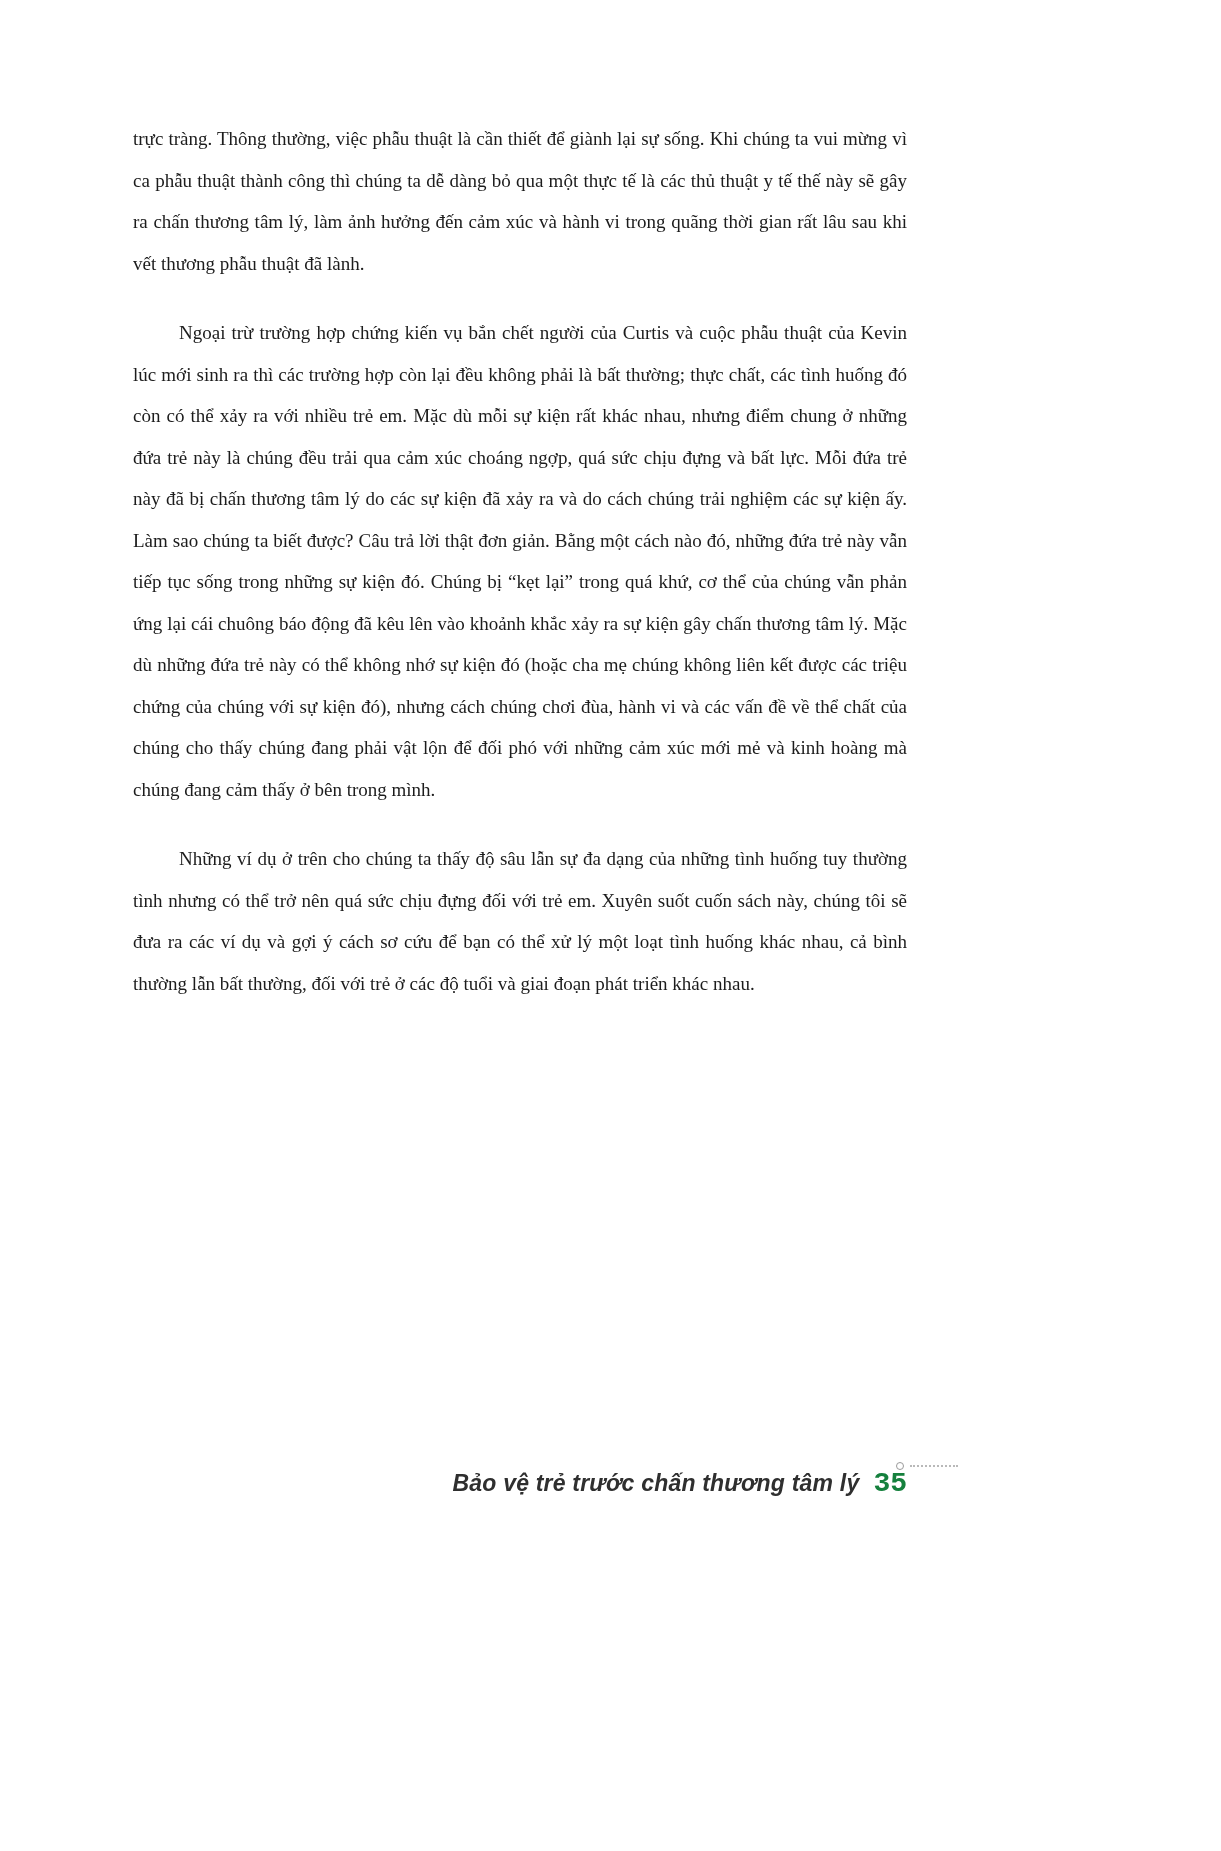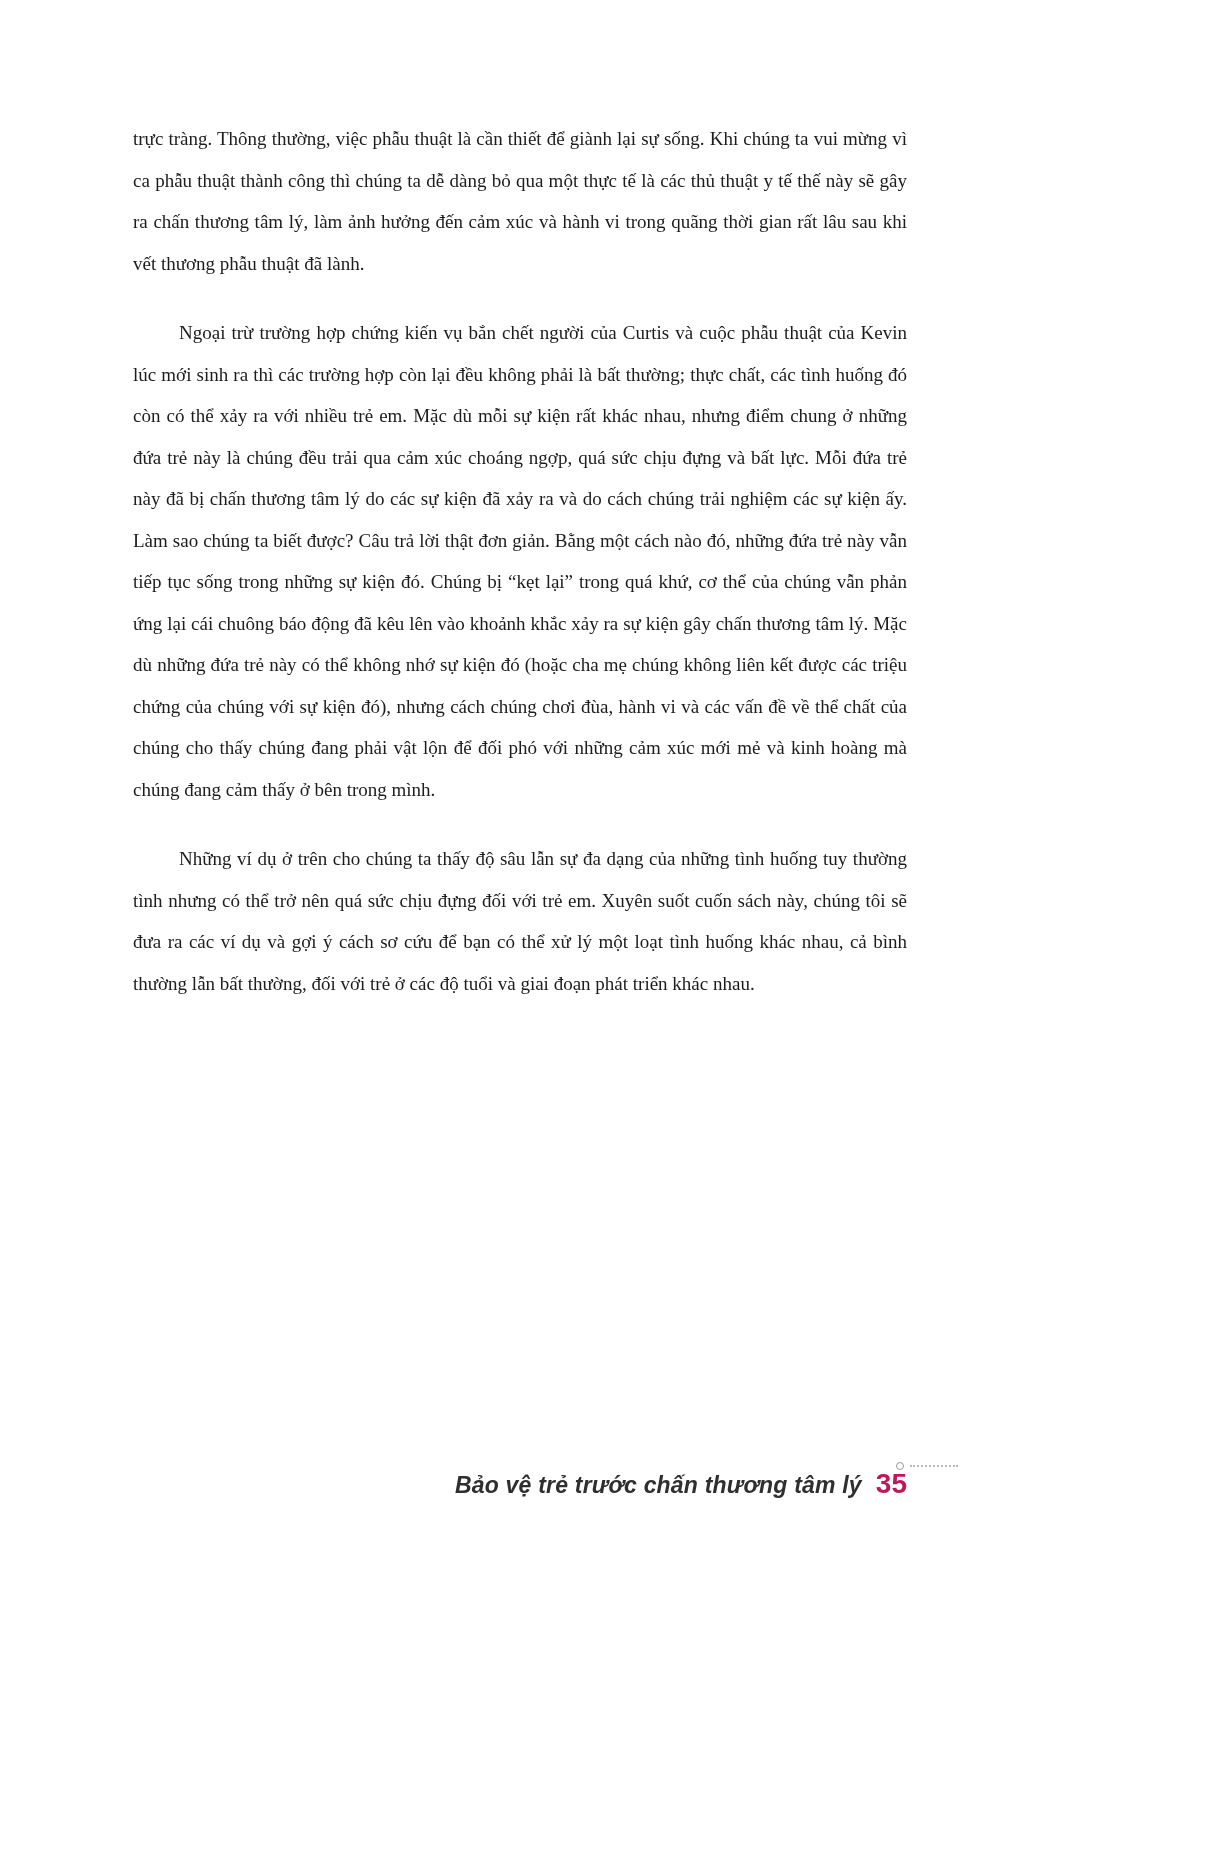--- a/index.html
+++ b/index.html
@@ -49,24 +49,24 @@
   }
   .running-title {
     font-family: "Liberation Sans", "DejaVu Sans", sans-serif;
     font-style: italic;
     font-weight: 600;
     font-size: 23px;
     color: #2f2f2f;
     letter-spacing: 0.2px;
   }
   .page-number {
-    font-family: Liberation Sans, sans-serif;
+    font-family: Liberation Mono, monospace;
     font-weight: 700;
     font-size: 28px;
-    color: #be185d;
+    color: #15803d;
   }
   .footer-decoration {
     position: absolute;
     top: 1462px;
     left: 896px;
     display: flex;
     align-items: center;
     gap: 6px;
   }
   .footer-decoration .ring {

